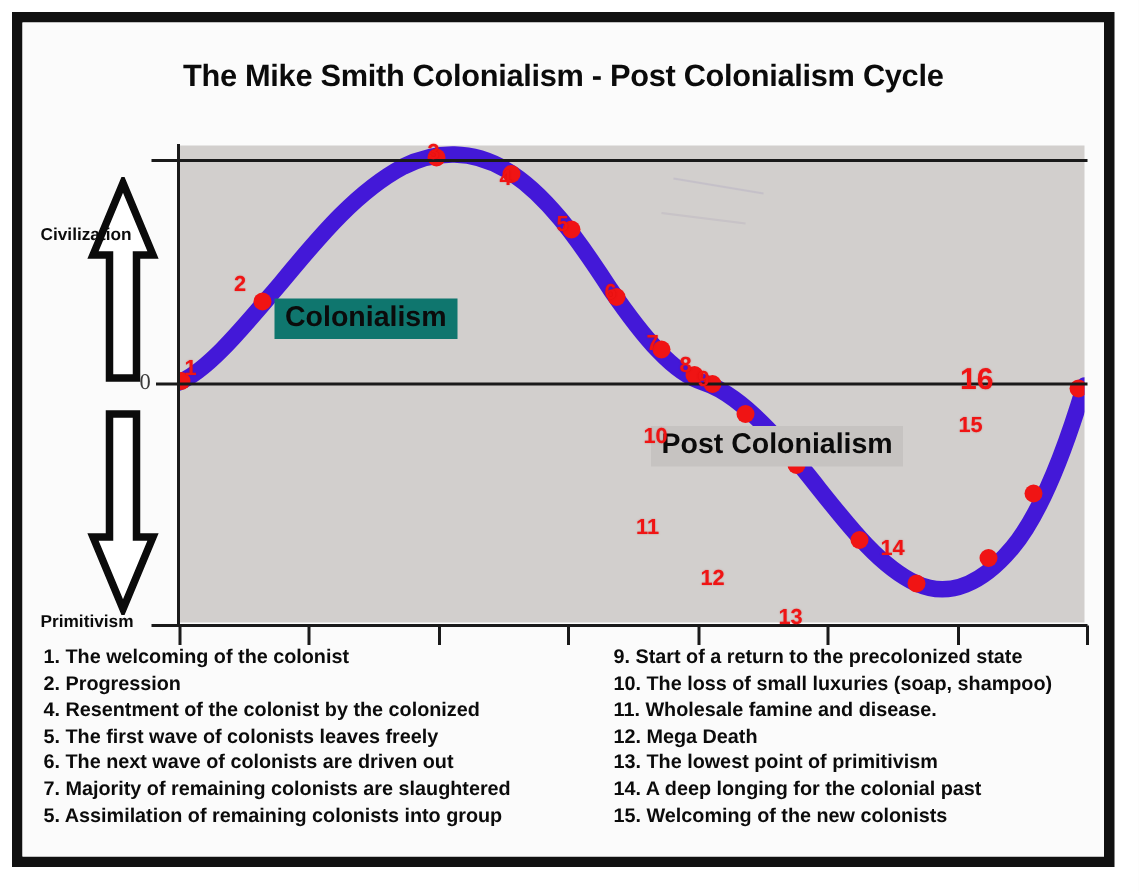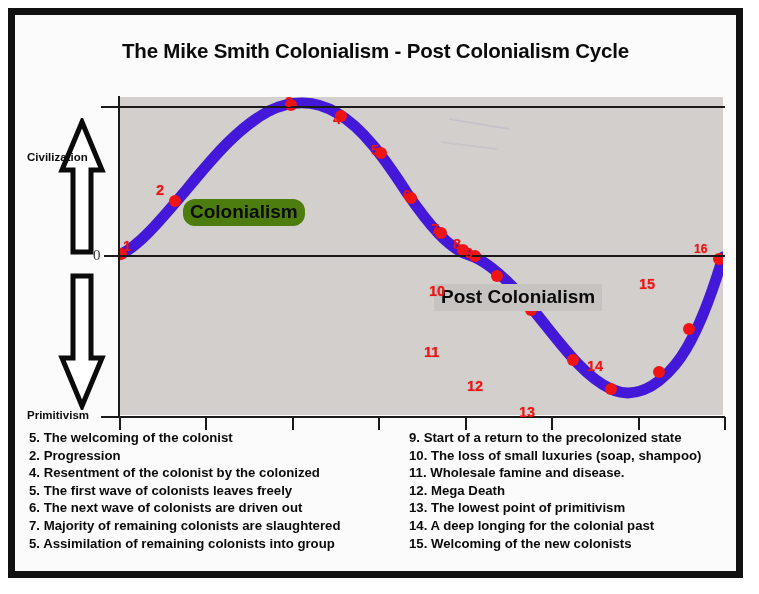--- a/index.html
+++ b/index.html
@@ -121,22 +121,21 @@
   .region{
     position:absolute;
     font-weight:bold;
     color:#0b0b0b;
     white-space:nowrap;
     padding:2px 7px 3px 7px;
   }
   #region-colonialism{
     left:168px;top:184px;
     font-size:19px;
-    background:#4d7c0f;
-    border-radius:12px;
+    background:#0f766e;
   }
   #region-post{
     left:419px;top:269px;
     font-size:19px;
     background:#c6c3c1;
   }
 
   
   .pt{
     position:absolute;
@@ -258,25 +257,25 @@
     <div class="pt" style="left:388px;top:173px;">6</div>
     <div class="pt" style="left:416px;top:207px;">7</div>
     <div class="pt" style="left:438px;top:222px;">8</div>
     <div class="pt" style="left:450px;top:231px;">9</div>
     <div class="pt" style="left:386px;top:269px;margin-left:28px;">10</div>
     <div class="pt" style="left:409px;top:310px;margin-top:20px;">11</div>
     <div class="pt" style="left:452px;top:364px;">12</div>
     <div class="pt" style="left:504px;top:390px;">13</div>
     <div class="pt" style="left:572px;top:344px;">14</div>
     <div class="pt" style="left:624px;top:262px;">15</div>
-    <div class="pt" style="left:679px;top:228px;font-size:12px;text-align:right;">16</div>
+    <div class="pt" style="left:625px;top:228px;font-size:20px;text-align:right;">16</div>
 
     <div id="legend">
       <div class="legend-col" id="legend-left">
-        <div class="legend-item">5. The welcoming of the colonist</div>
+        <div class="legend-item">1. The welcoming of the colonist</div>
         <div class="legend-item">2. Progression</div>
         <div class="legend-item">4. Resentment of the colonist by the colonized</div>
         <div class="legend-item">5. The first wave of colonists leaves freely</div>
         <div class="legend-item">6. The next wave of colonists are driven out</div>
         <div class="legend-item">7. Majority of remaining colonists are slaughtered</div>
         <div class="legend-item">5. Assimilation of remaining colonists into group</div>
       </div>
       <div class="legend-col" id="legend-right">
         <div class="legend-item">9. Start of a return to the precolonized state</div>
         <div class="legend-item">10. The loss of small luxuries (soap, shampoo)</div>

